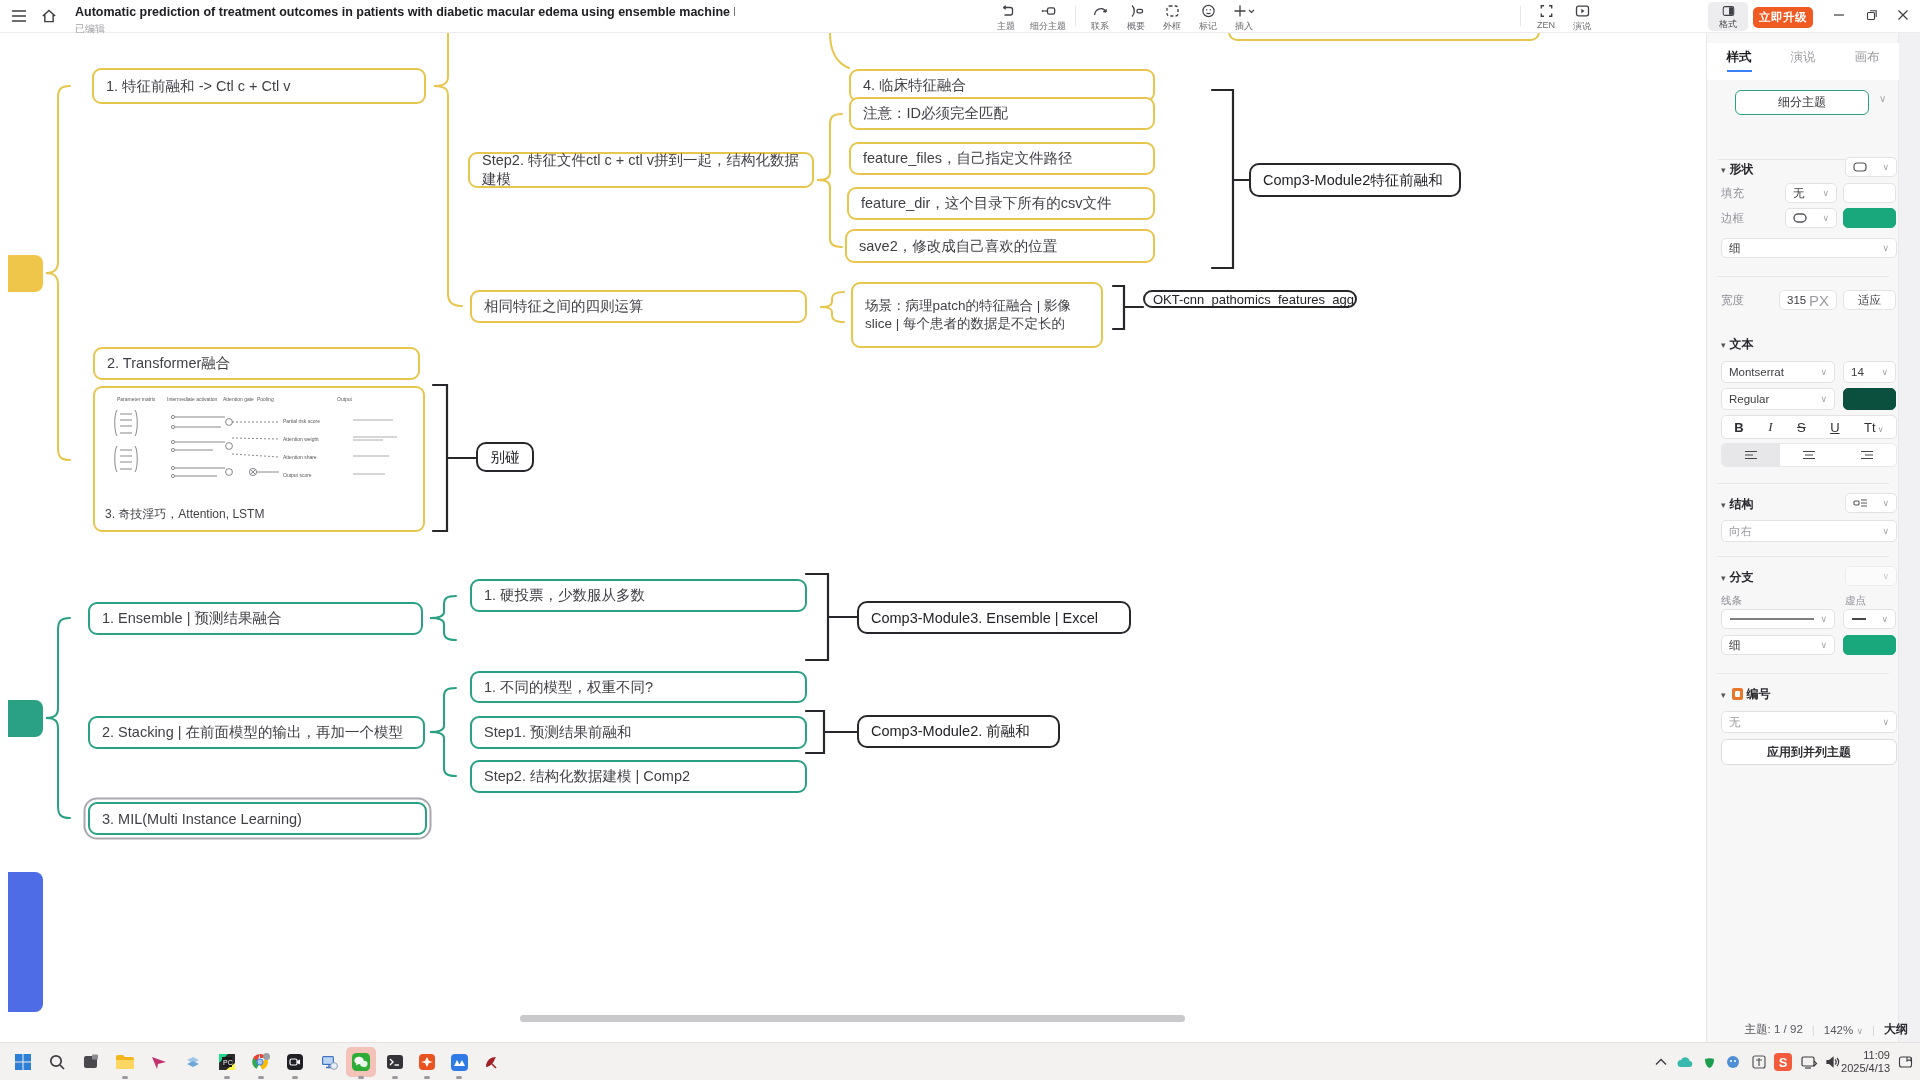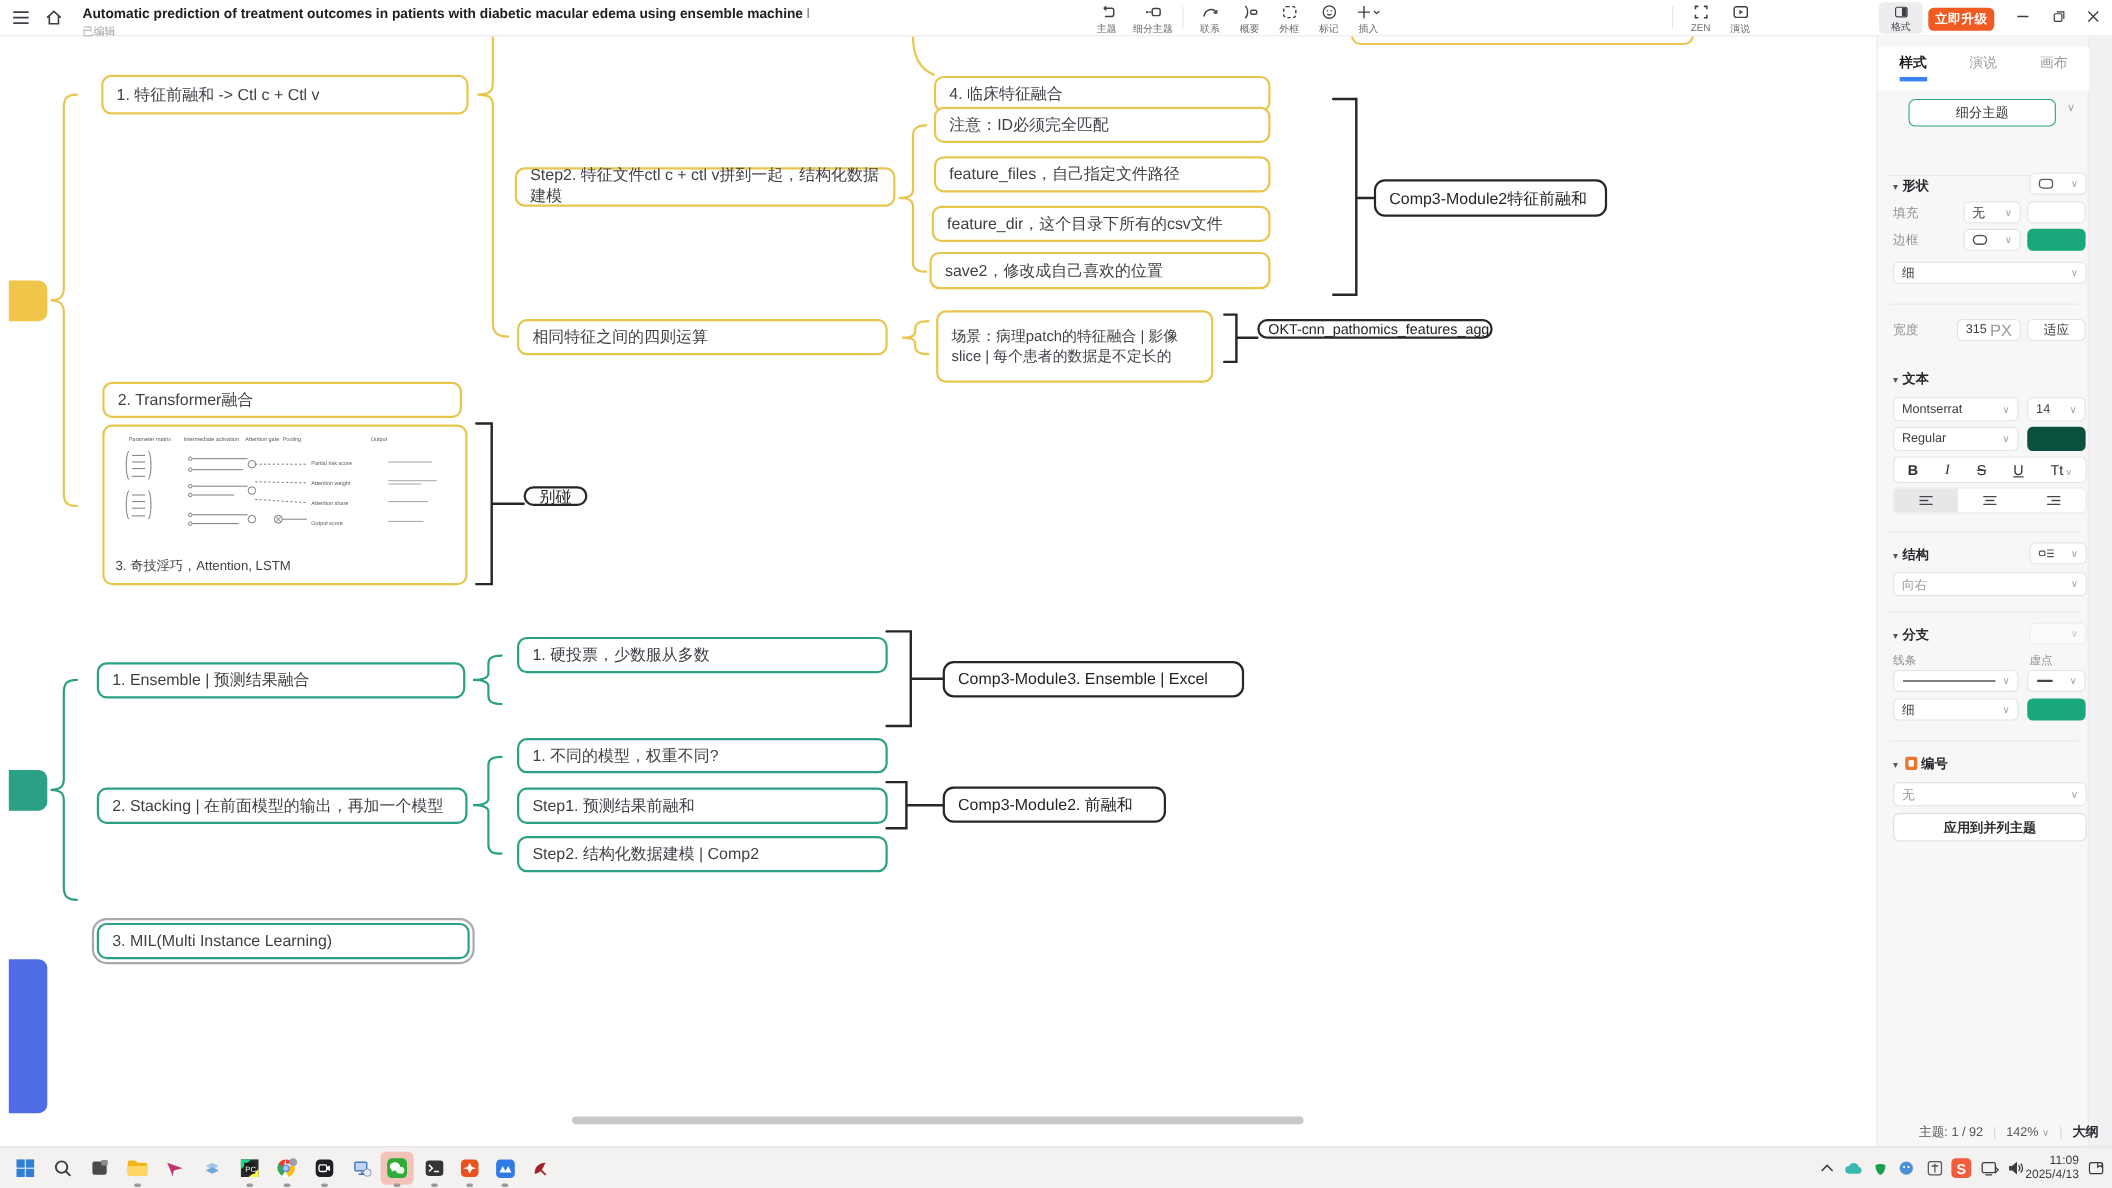--- a/index.html
+++ b/index.html
@@ -24,33 +24,33 @@
   .winctl { position:absolute; top:0; width:34px; height:30px; display:flex; align-items:center; justify-content:center; }
 
   
   .canvas { position:absolute; left:0; top:33px; width:1706px; height:1009px; background:#fff; overflow:hidden; }
   .wires { position:absolute; left:0; top:0; pointer-events:none; }
   .node { position:absolute; background:#fff; border-radius:9px; display:flex; align-items:center; padding:0 12px; font-size:14.5px; color:#3f3f46; white-space:nowrap; }
   .node.y { border:2px solid #e7c64d; }
   .node.t { border:2px solid #2aa184; }
   .node.k { border:2px solid #26262b; color:#232327; border-radius:10px; }
   .node.wrap { white-space:normal; line-height:1.3; padding:4px 12px; }
-  .node.sel { box-shadow:0 0 0 2.5px #ffffff, 0 0 0 4.5px #a8a8ae;margin-top:37px; }
+  .node.sel { box-shadow:0 0 0 2.5px #ffffff, 0 0 0 4.5px #a8a8ae; }
   .stub { position:absolute; border-radius:0 8px 8px 0; }
   .img-node { flex-direction:column; align-items:flex-start; justify-content:flex-start; padding:4px 10px; }
   .img-node .fig { width:308px; height:100px; }
   .img-node .cap { font-size:12px; color:#3f3f46; margin-top:14px; }
   .hscroll { position:absolute; left:520px; top:982px; width:665px; height:7px; background:#c9c9cc; border-radius:4px; }
 
   
   .sidebar { position:absolute; left:1706px; top:33px; width:214px; height:1009px; background:#f7f7f8; border-left:1px solid #e8e8ea; font-size:12px; color:#3c3c41; }
   .sb-strip { position:absolute; right:0; top:0; width:22px; height:100%; background:#f1f1f3; border-left:1px solid #e9e9eb; }
   .sb-tabs { position:absolute; left:0; top:10px; width:192px; display:flex; justify-content:space-around; background:#fff; padding:6px 0 8px; }
   .sb-tab { font-size:12.5px; color:#9a9aa0; padding-bottom:4px; }
-  .sb-tab.on { color:#1e1e22; font-weight:700; border-bottom:4px solid #3b82f6; }
+  .sb-tab.on { color:#1e1e22; font-weight:700; border-bottom:2px solid #3b82f6; }
   .sb-el { position:absolute; }
   .sb-h { font-size:12px; font-weight:700; color:#26262b; }
   .caret { color:#55555a; font-size:9px; margin-right:4px; }
   .dd { background:#fff; border:1px solid #e3e3e6; border-radius:5px; display:flex; align-items:center; padding:0 7px; height:20px; font-size:11.5px; color:#3c3c41; justify-content:space-between; }
   .dd .gray { color:#9b9ba1; }
   .dd .chev { color:#a3a3a9; font-size:9px; margin-left:4px; }
   .sw { border-radius:5px; height:20px; border:1px solid #e3e3e6; }
   .sb-lab { font-size:11.5px; color:#8f8f96; }
   .sb-div { position:absolute; left:10px; width:172px; height:1px; background:#e8e8ea; }
   .subtopic-btn { background:#fff; border:1.5px solid #2aa184; border-radius:6px; height:25px; display:flex; align-items:center; justify-content:center; font-size:12px; color:#303035; }
@@ -262,21 +262,21 @@
           <path d="M127,30 H174" stroke-dasharray="2 2"></path>
           <path d="M127,46 L174,47" stroke-dasharray="2 2"></path>
           <path d="M127,62 L174,65" stroke-dasharray="2 2"></path>
           <path d="M152,80 H174"></path>
           <path d="M248,28 H288 M248,45 H292 M248,48 H278 M248,64 H284 M248,82 H280" stroke="#8a8a90" stroke-width=".7"></path>
         </g>
       </svg>
       <div class="cap">3. 奇技淫巧，Attention, LSTM</div>
     </div>
 
-    <div class="node k" style="left:476px;top:409px;width:58px;height:18px;justify-content:center;padding:0">别碰</div>
+    <div class="node k" style="left:476px;top:409px;width:58px;height:30px;justify-content:center;padding:0">别碰</div>
 
     <div class="node t" style="left:88px;top:569px;width:335px;height:33px">1. Ensemble | 预测结果融合</div>
     <div class="node t" style="left:470px;top:546px;width:337px;height:33px">1. 硬投票，少数服从多数</div>
     <div class="node k" style="left:857px;top:568px;width:274px;height:33px">Comp3-Module3. Ensemble | Excel</div>
     <div class="node t" style="left:470px;top:638px;width:337px;height:32px">1. 不同的模型，权重不同?</div>
     <div class="node t" style="left:88px;top:683px;width:337px;height:33px">2. Stacking | 在前面模型的输出，再加一个模型</div>
     <div class="node t" style="left:470px;top:683px;width:337px;height:33px">Step1. 预测结果前融和</div>
     <div class="node t" style="left:470px;top:727px;width:337px;height:33px">Step2. 结构化数据建模 | Comp2</div>
     <div class="node k" style="left:857px;top:682px;width:203px;height:33px">Comp3-Module2. 前融和</div>
     <div class="node t sel" style="left:88px;top:769px;width:339px;height:33px">3. MIL(Multi Instance Learning)</div>

